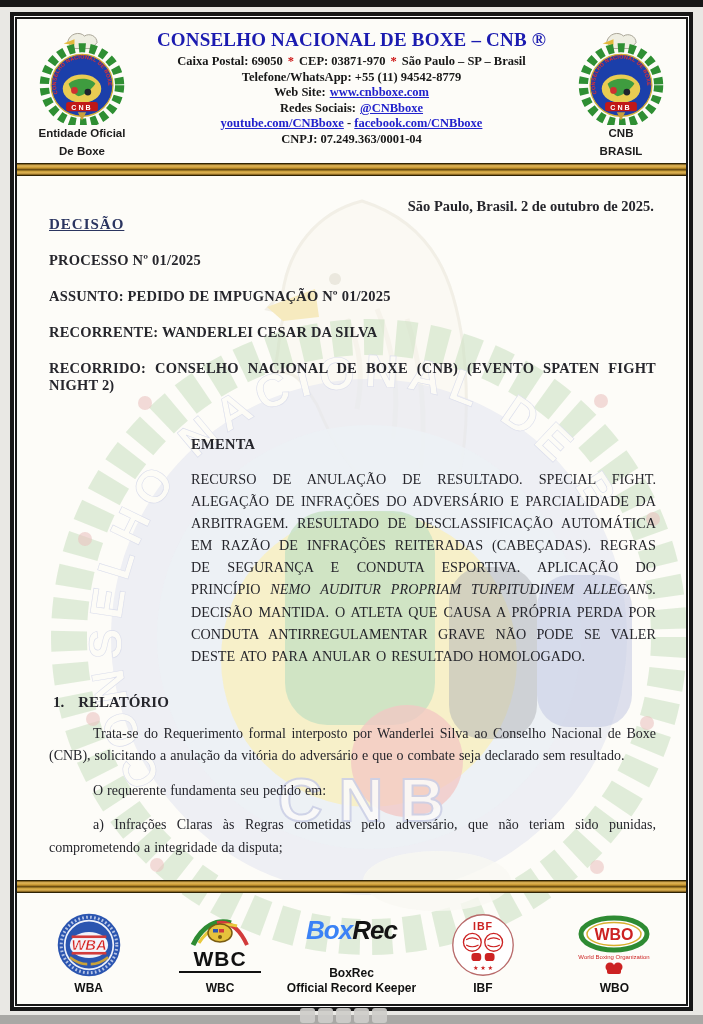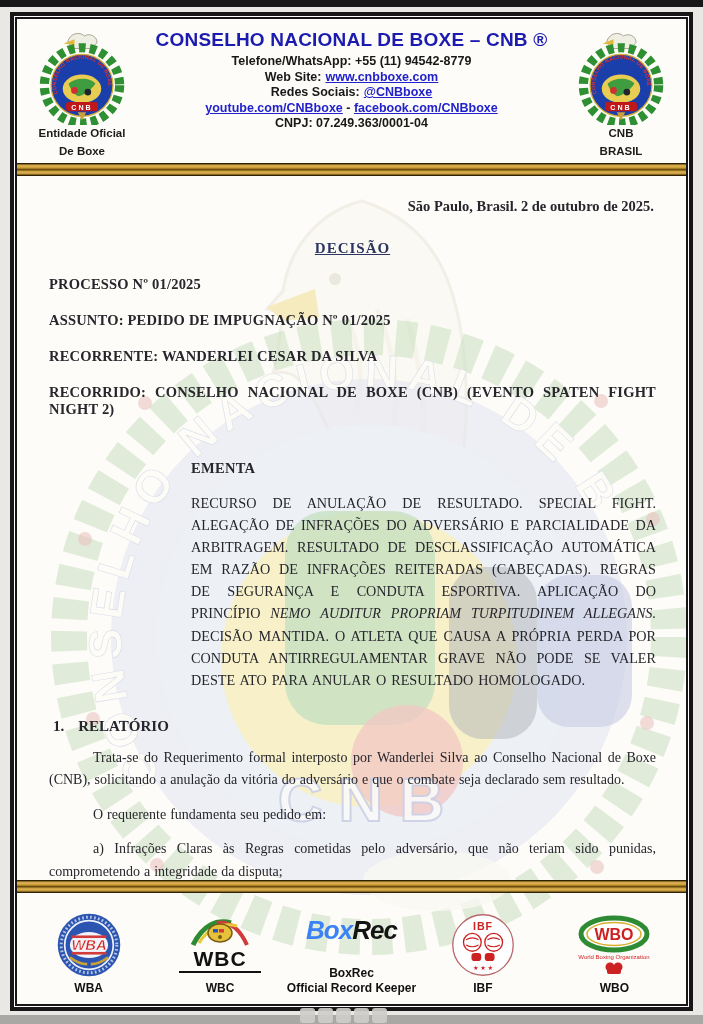--- a/index.html
+++ b/index.html
@@ -11,35 +11,35 @@
   .frame{position:absolute;top:12px;left:10px;right:10px;bottom:13px;border:4px solid #171717;background:#ffffff;z-index:2;}
   .frame-inner{position:absolute;inset:1px;border:2px solid #171717;background:#fdfcf8;overflow:hidden;}
   .watermark{position:absolute;inset:0;z-index:0;pointer-events:none;}
   .content{position:relative;z-index:1;display:flex;flex-direction:column;height:100%;}
 
   
   .masthead{display:flex;align-items:flex-start;padding:8px 4px 2px 4px;}
   .badge{width:122px;flex:0 0 122px;text-align:center;padding-top:2px;}
   .badge svg{display:block;margin:0 auto;}
   .badge-caption{font-family:"Liberation Sans","DejaVu Sans",sans-serif;font-weight:bold;font-size:11.5px;color:#1c1c1c;line-height:1.55;}
-  .mast-center{flex:1;text-align:center;padding-top:2px;font-family:Liberation Sans, sans-serif;}
+  .mast-center{flex:1;text-align:center;padding-top:2px;font-family:Liberation Serif, serif;}
   .mast-title{font-size:19px;font-weight:bold;color:#1b1bb0;letter-spacing:.2px;margin-bottom:3px;white-space:nowrap;}
   .mast-line{font-size:12.5px;font-weight:bold;color:#181818;line-height:15.6px;}
   .red-star{color:#cc1111;padding:0 5px;}
   .mast-link{color:#2222cc;text-decoration:underline;cursor:pointer;}
   .mast-line .lbl{margin-right:4px;}
 
   .gold-band{height:11px;flex:0 0 11px;
     background:linear-gradient(180deg,#6e4e10 0%,#e2b85c 16%,#c8962e 36%,#5f430d 52%,#caa03c 66%,#e0b456 82%,#6e4e10 100%);
     border-top:1px solid #2f2305;border-bottom:1px solid #2f2305;}
 
   
   .doc{flex:1 1 auto;overflow:hidden;padding:20px 30px 0 32px;color:#26262c;}
   .date-line{text-align:right;font-weight:bold;font-size:14.5px;margin:2px 2px 0 0;}
-  .decision-wrap{text-align:center;margin-top:24px;}
+  .decision-wrap{}
   .decision-title{font-weight:bold;font-size:15px;color:#2b3560;letter-spacing:1px;text-decoration:underline;}
   .case-line{font-weight:bold;font-size:14.5px;margin-top:19px;text-align:justify;letter-spacing:.2px;}
   .ementa{margin:42px 0 0 142px;}
   .ementa h3{font-size:14.5px;font-weight:bold;margin:0 0 15px 0;letter-spacing:.3px;}
   .ementa p{font-size:14.2px;line-height:1.56;text-align:justify;margin:0;word-spacing:1.5px;}
   .ementa .lat{font-style:italic;}
   .relatorio-heading{margin-top:27px;font-size:15px;font-weight:bold;}
   .relatorio-heading .num{margin:0 14px 0 4px;}
   .para{font-size:14px;line-height:1.6;text-align:justify;text-indent:44px;margin:12px 0 0 0;word-spacing:.5px;}
 
@@ -132,20 +132,23 @@
                 </g>
               </defs>
               <use href="#cnb-emblem"></use>
             </svg>
             <div class="badge-caption">Entidade Oficial</div>
             <div class="badge-caption">De Boxe</div>
           </div>
 
           <div class="mast-center">
             <div class="mast-title">CONSELHO NACIONAL DE BOXE – CNB ®</div>
+            <div class="mast-line">
+              <span>Caixa Postal: 69050</span><span class="red-star">*</span><span>CEP: 03871-970</span><span class="red-star">*</span><span>São Paulo – SP – Brasil</span>
+            </div>
             <div class="mast-line">Telefone/WhatsApp: +55 (11) 94542-8779</div>
             <div class="mast-line">
               <span class="lbl">Web Site:</span><span class="mast-link">www.cnbboxe.com</span>
             </div>
             <div class="mast-line">
               <span class="lbl">Redes Sociais:</span><span class="mast-link">@CNBboxe</span>
             </div>
             <div class="mast-line">
               <span class="mast-link">youtube.com/CNBboxe</span>
               <span>-</span>

